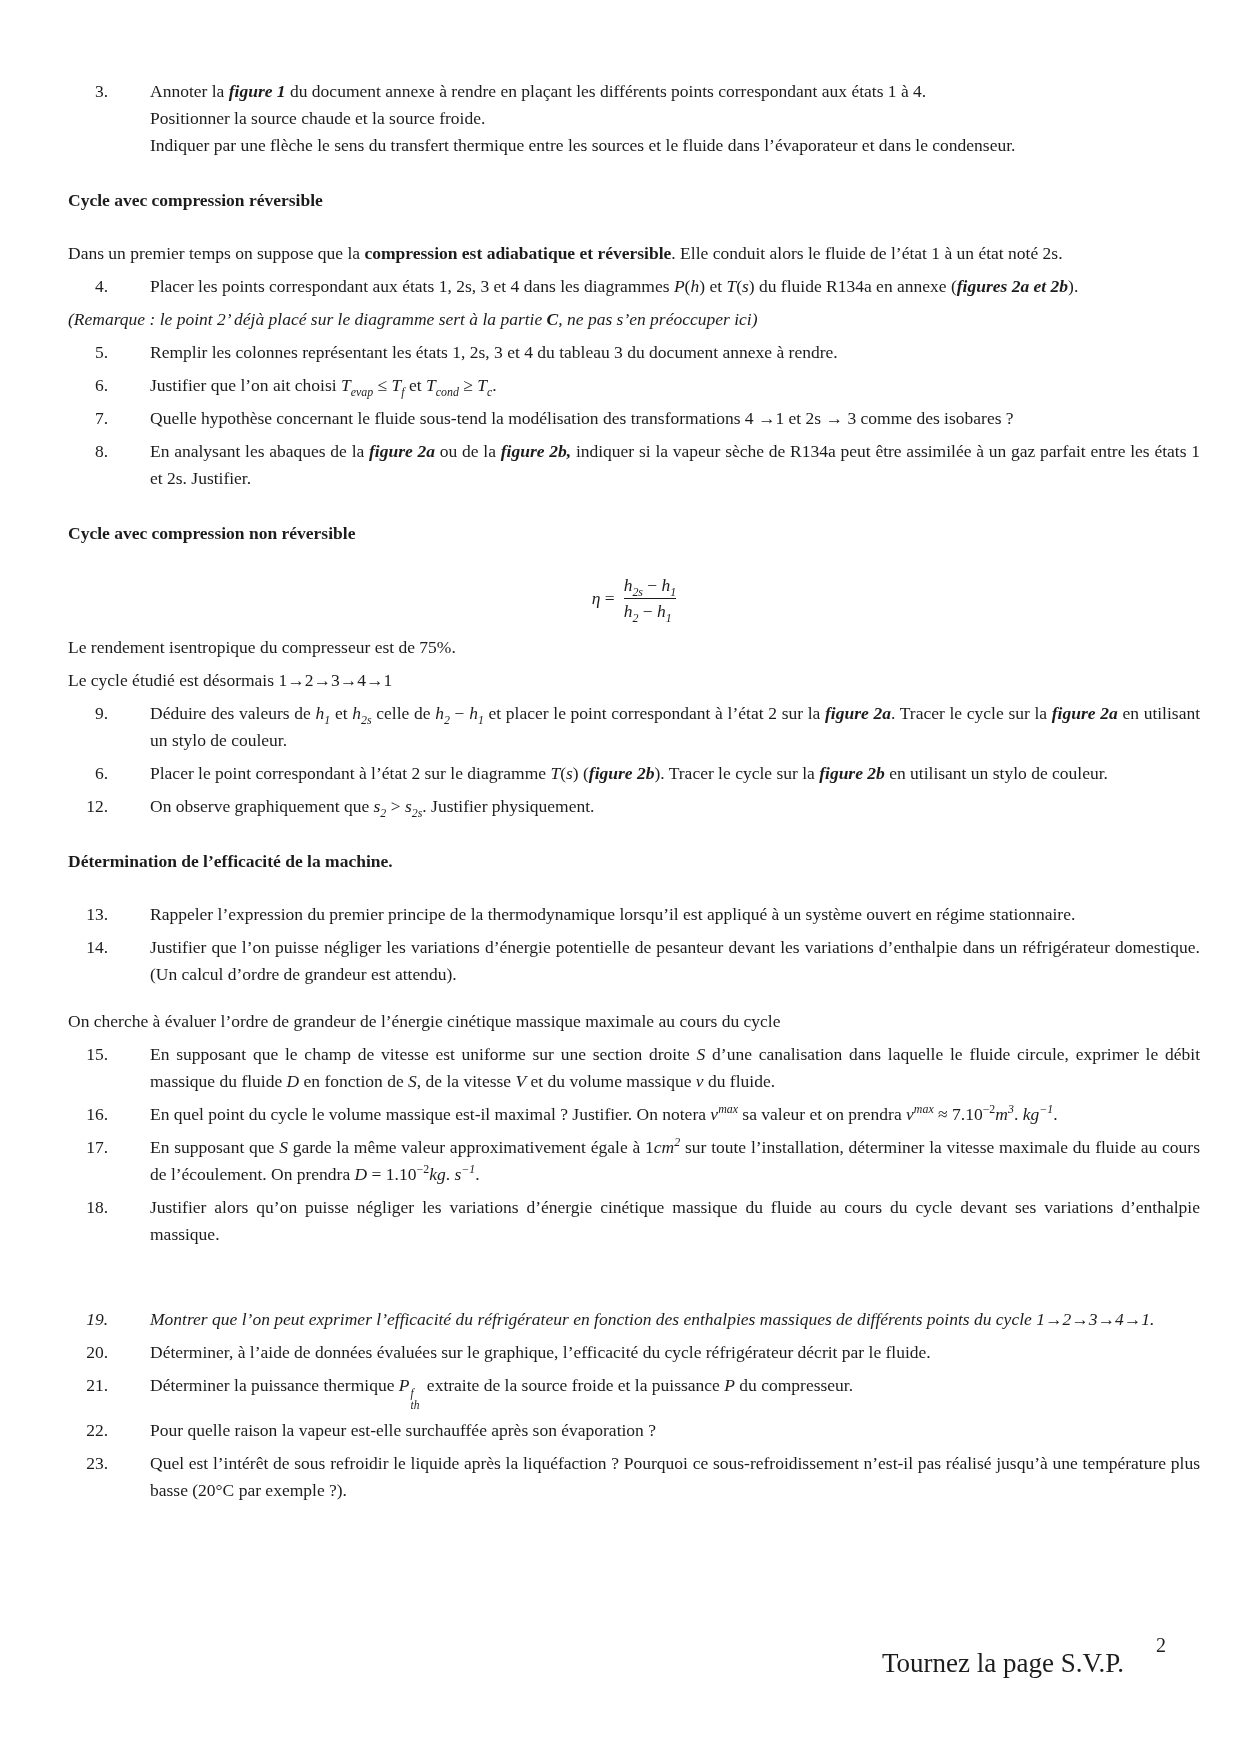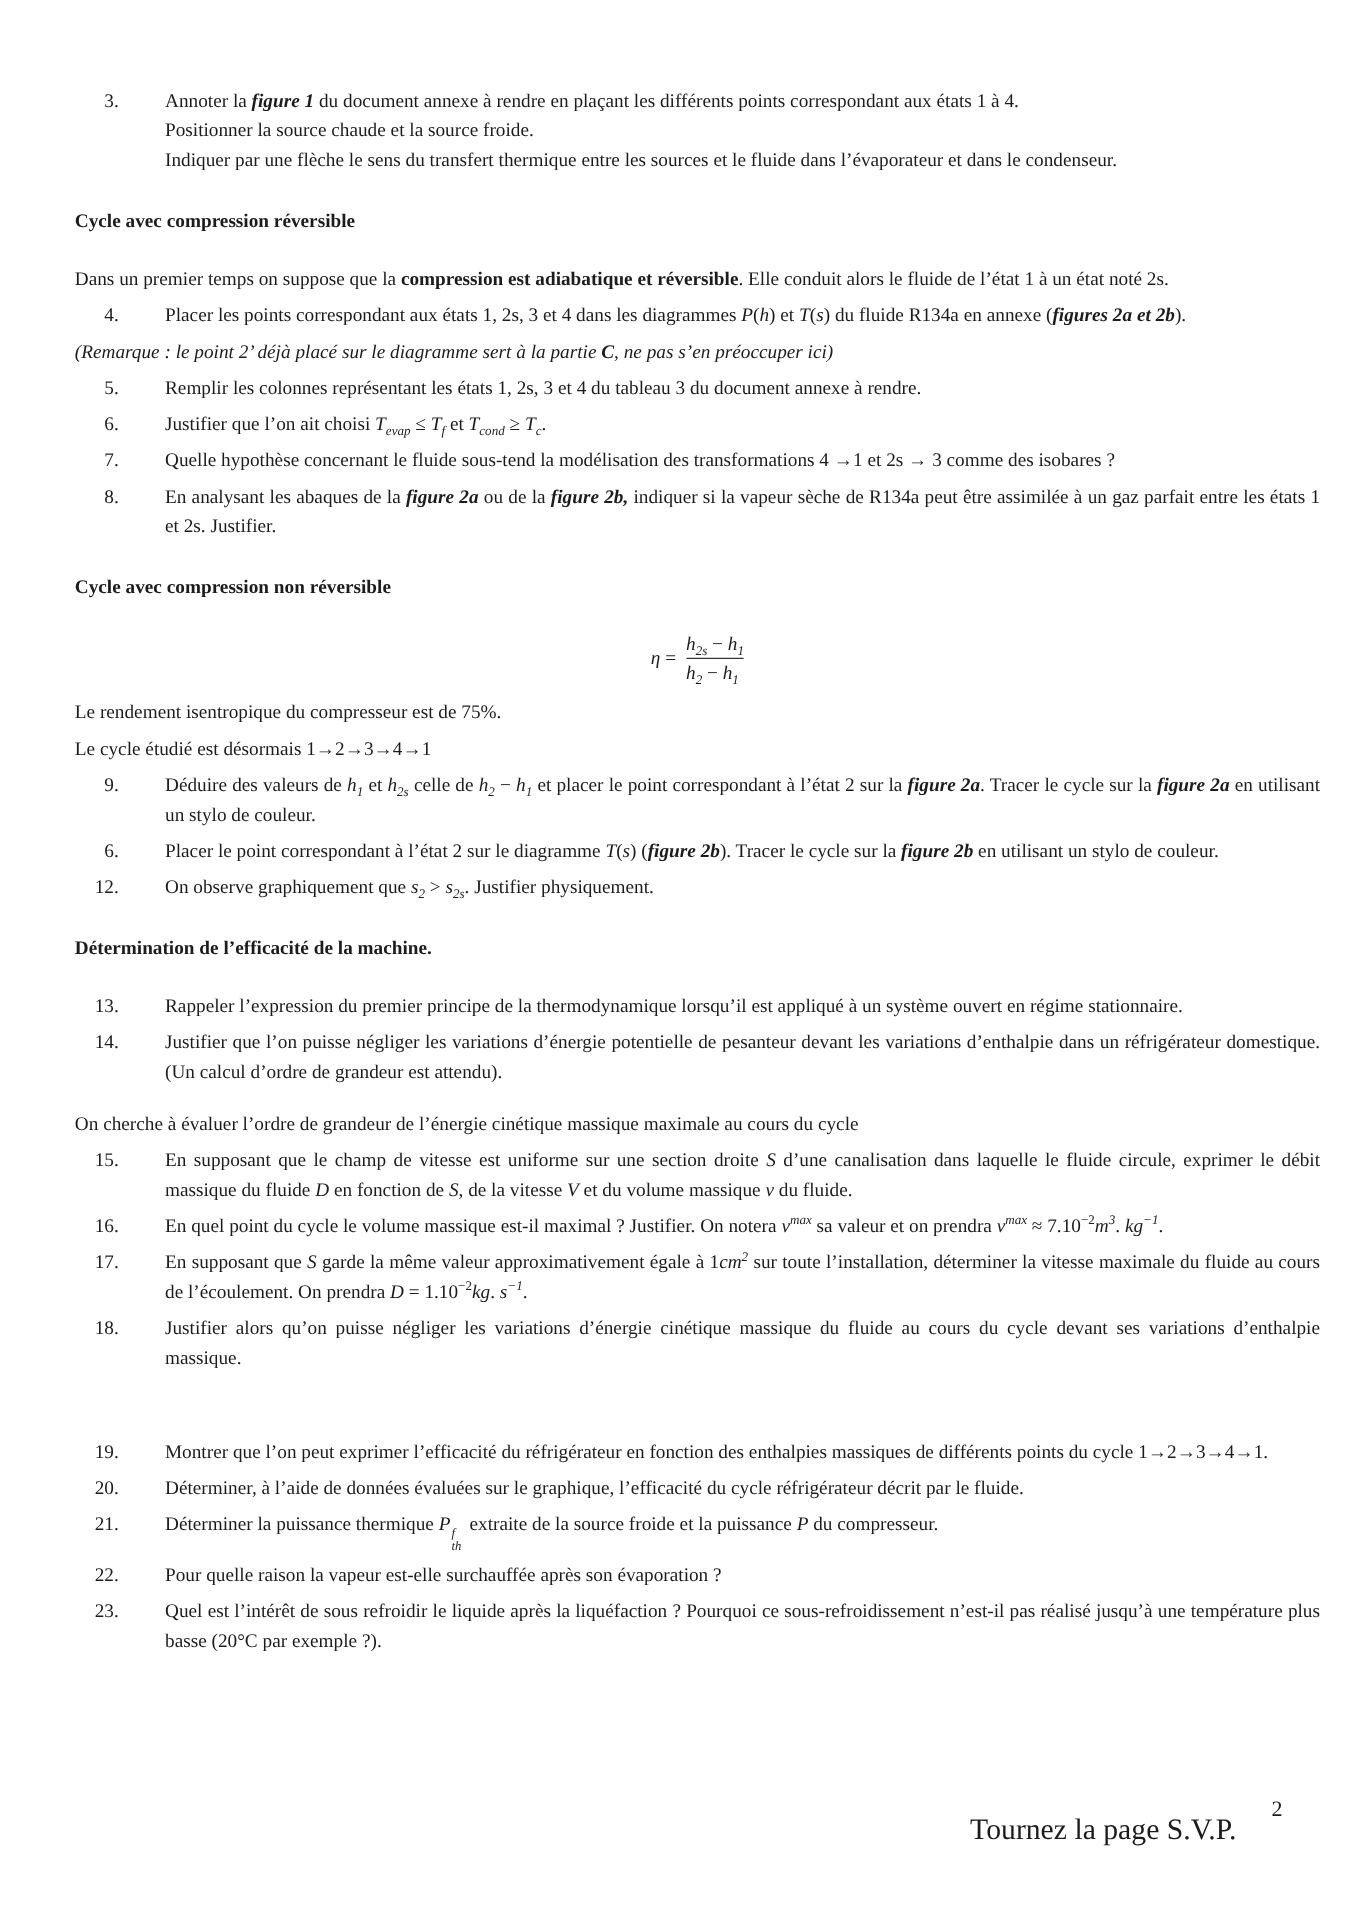--- a/index.html
+++ b/index.html
@@ -27,21 +27,21 @@
 
   .formula { display:flex; justify-content:center; align-items:center; margin:10px 0; }
   .formula .frac { display:inline-flex; flex-direction:column; 
                    margin-left:9px; line-height:25px; }
   .formula .frac .den { border-top:1.4px solid #1c1c1c; }
 
   .supsub { display:inline-flex; flex-direction:column; font-size:66%; line-height:1.05;
             vertical-align:-0.5em; font-style:italic; margin:0 3px 0 1px; text-align:left; }
 
   .gap-l  { margin-top:20px !important; }
-  .gap-xl { margin-top:58px !important; }
+  .gap-xl { margin-top:58px !important;font-style:italic; }
 
   .footer   { position:absolute; top:1648px; right:116px; font-weight:normal;
               font-size:27px; line-height:30px;margin-left:18px; }
   .page-num { position:absolute; top:1632px; right:74px; font-size:20px; }
 </style>
 </head>
 <body>
 
 <div class="page">
   <div id="doc-body">

